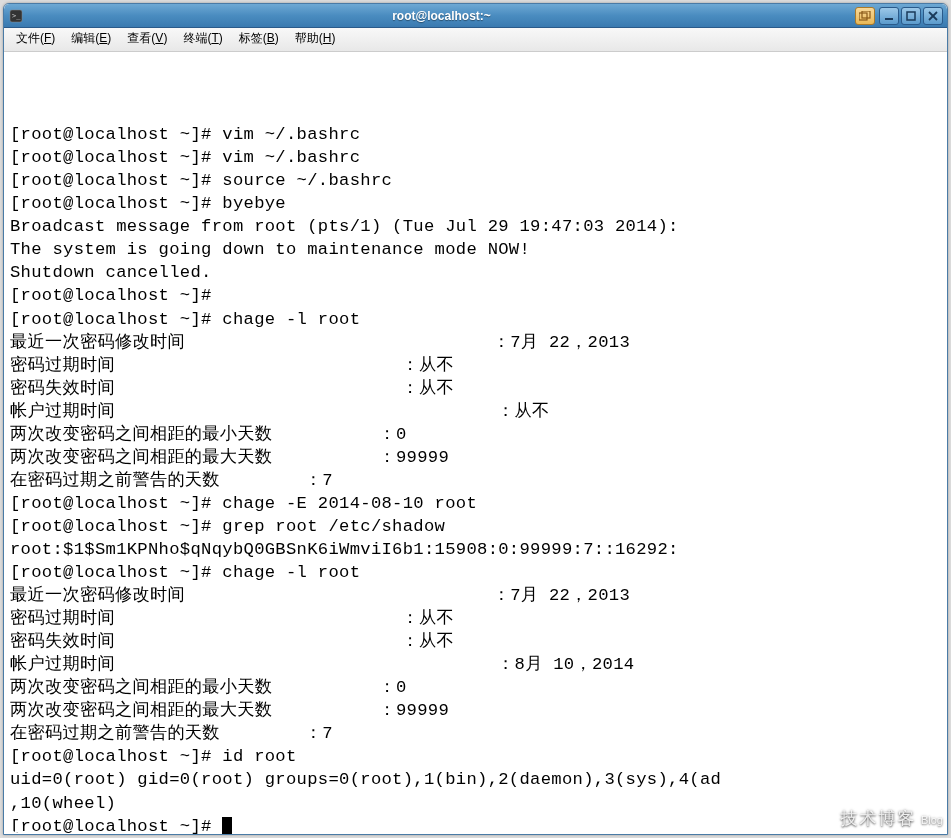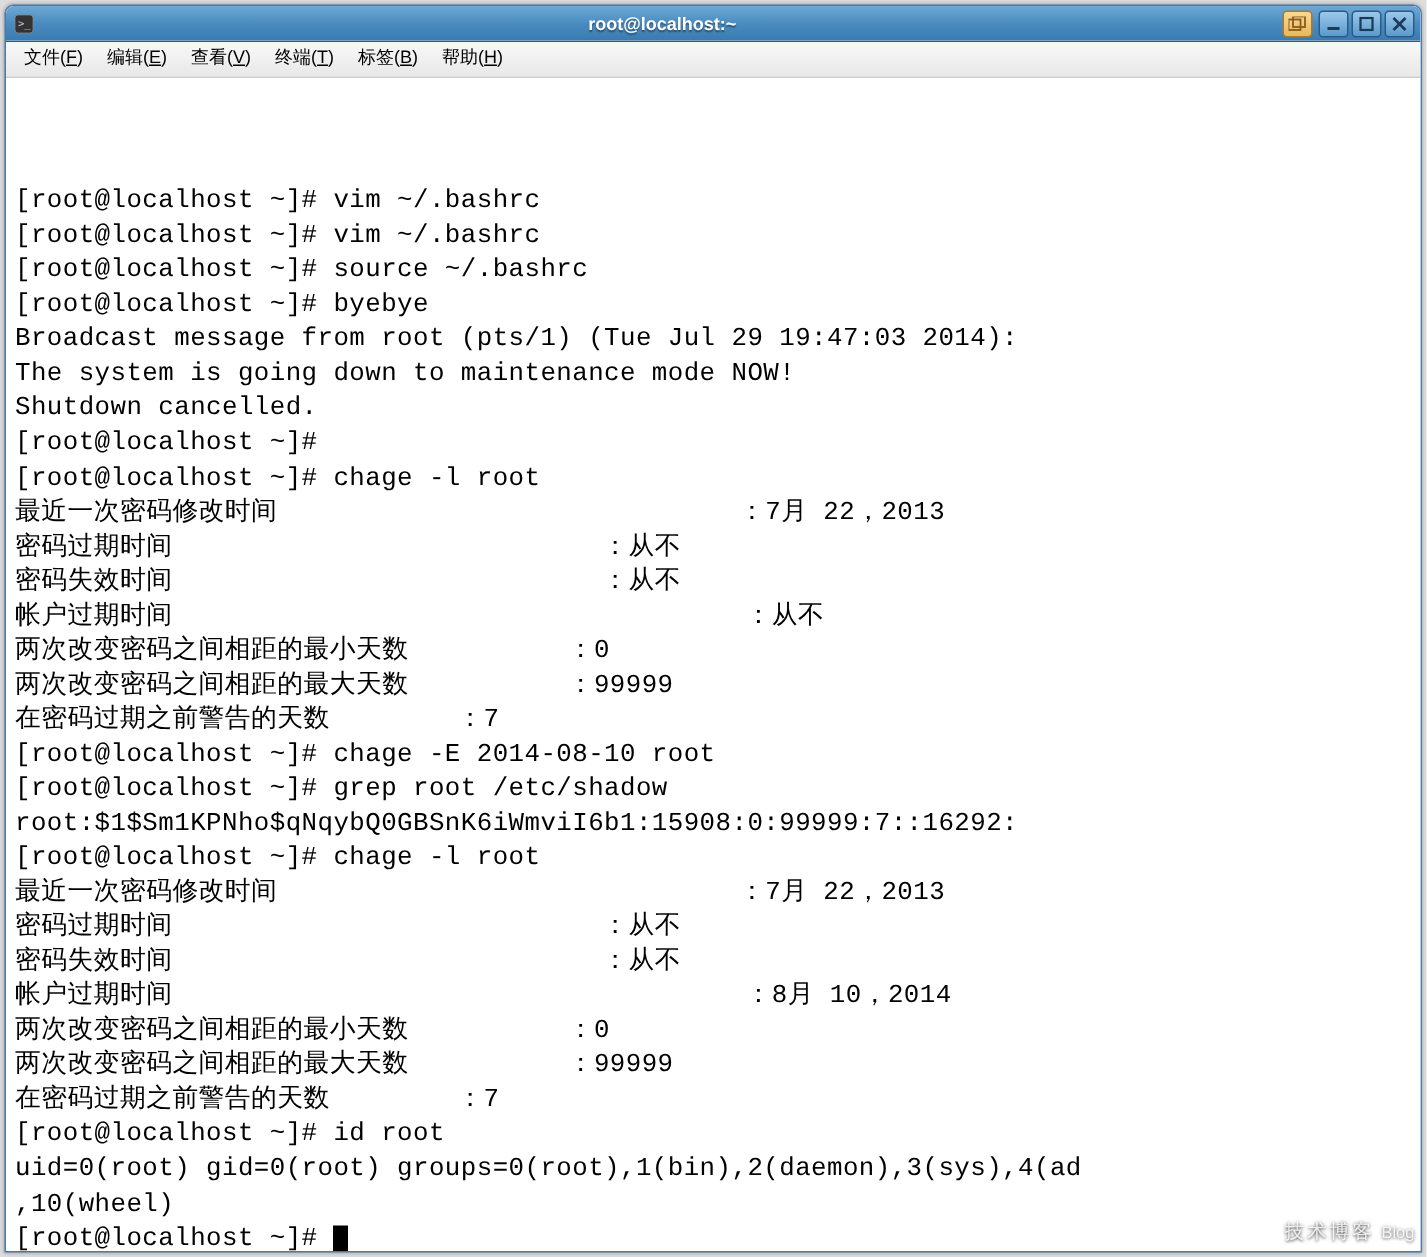--- a/index.html
+++ b/index.html
@@ -101,20 +101,21 @@
     background: #fff;
     padding: 2px 6px;
     font-family: "Courier New", monospace;
     font-size: 17.2px;
     line-height: 1.34;
     white-space: pre;
     overflow: hidden;
     color: #000;
     letter-spacing: 0.3px;
     position: relative;
+    border-radius: 20px;
   }
   .terminal .line { white-space: pre; }
   .cursor {
     display: inline-block;
     width: 10px;
     height: 18px;
     background: #000;
     vertical-align: text-bottom;
     margin-bottom: 1px;
   }
@@ -127,21 +128,21 @@
     text-align: right;
     text-shadow: 0 1px 2px rgba(0,0,0,0.6), 0 0 3px rgba(0,0,0,0.4);
     pointer-events: none;
   }
   .watermark .big {
     font-size: 26px;
     font-weight: bold;
     letter-spacing: 0px;
   }
   .watermark .small {
-    font-size: 13px;
+    font-size: 17px;
     letter-spacing: 2px;
     margin-left: 16px;
   }
   .watermark .tag {
     font-size: 11px;
     opacity: 0.8;
   }
 </style>
 </head>
 <body>

